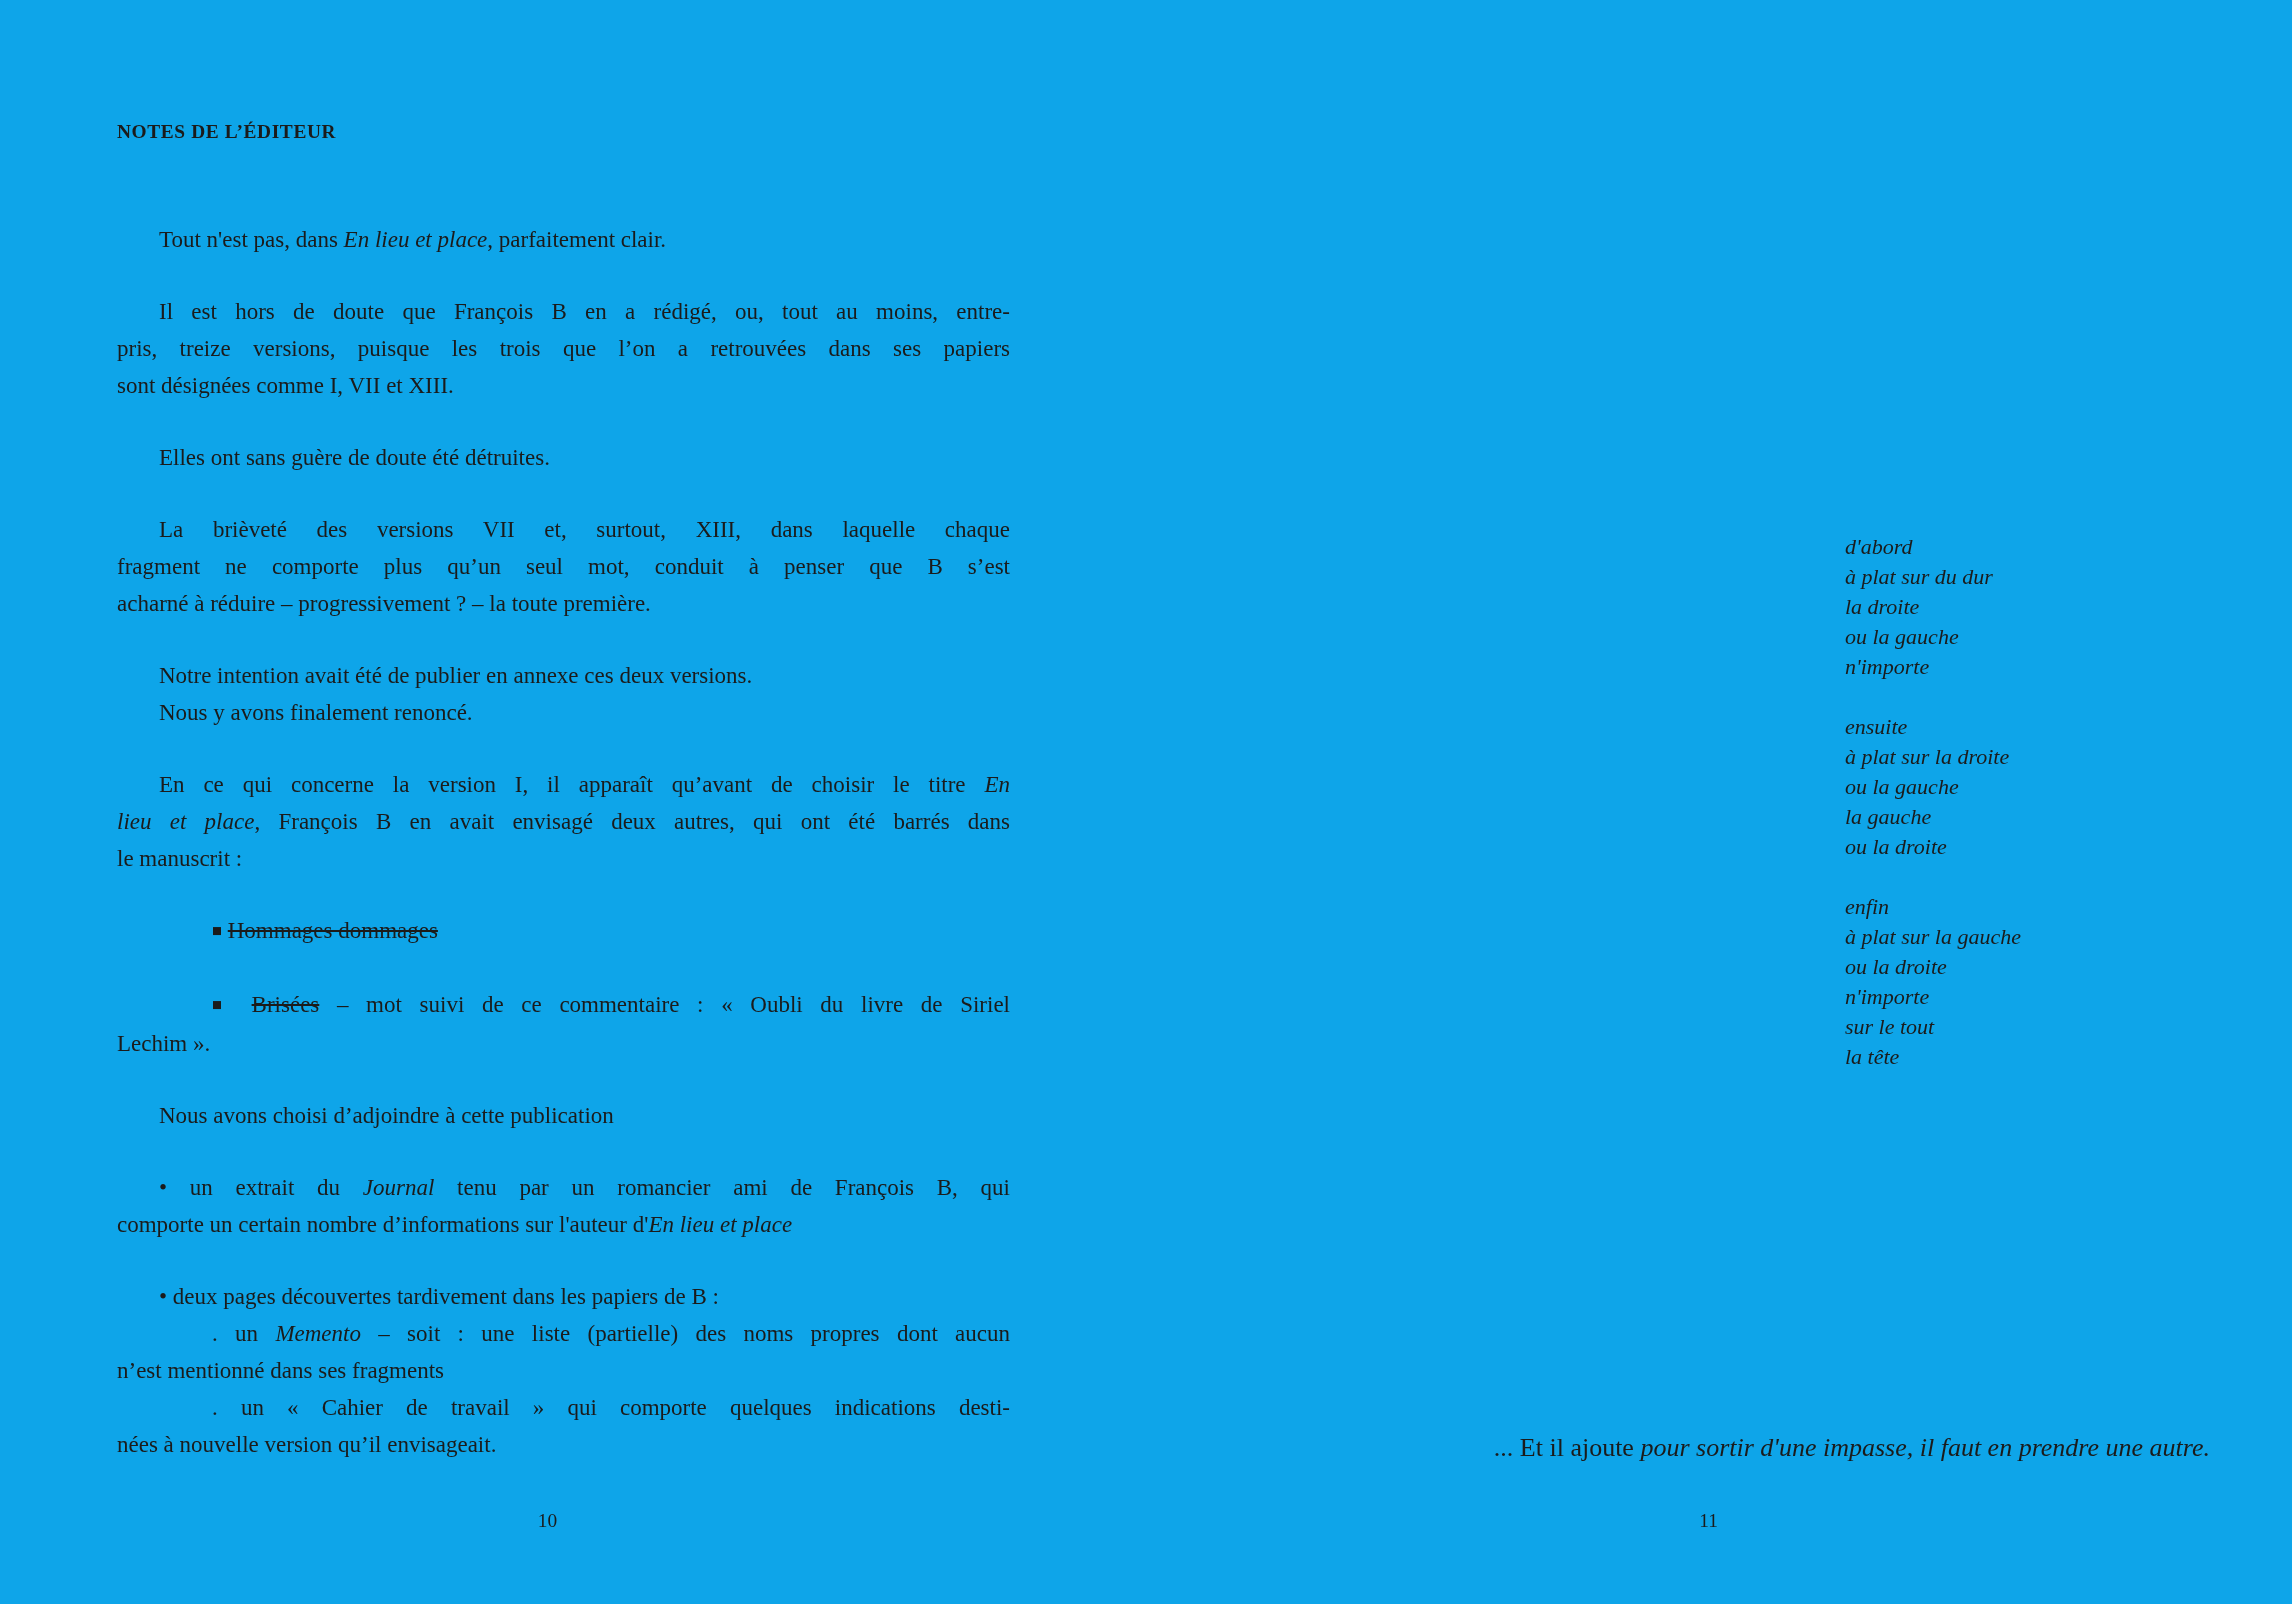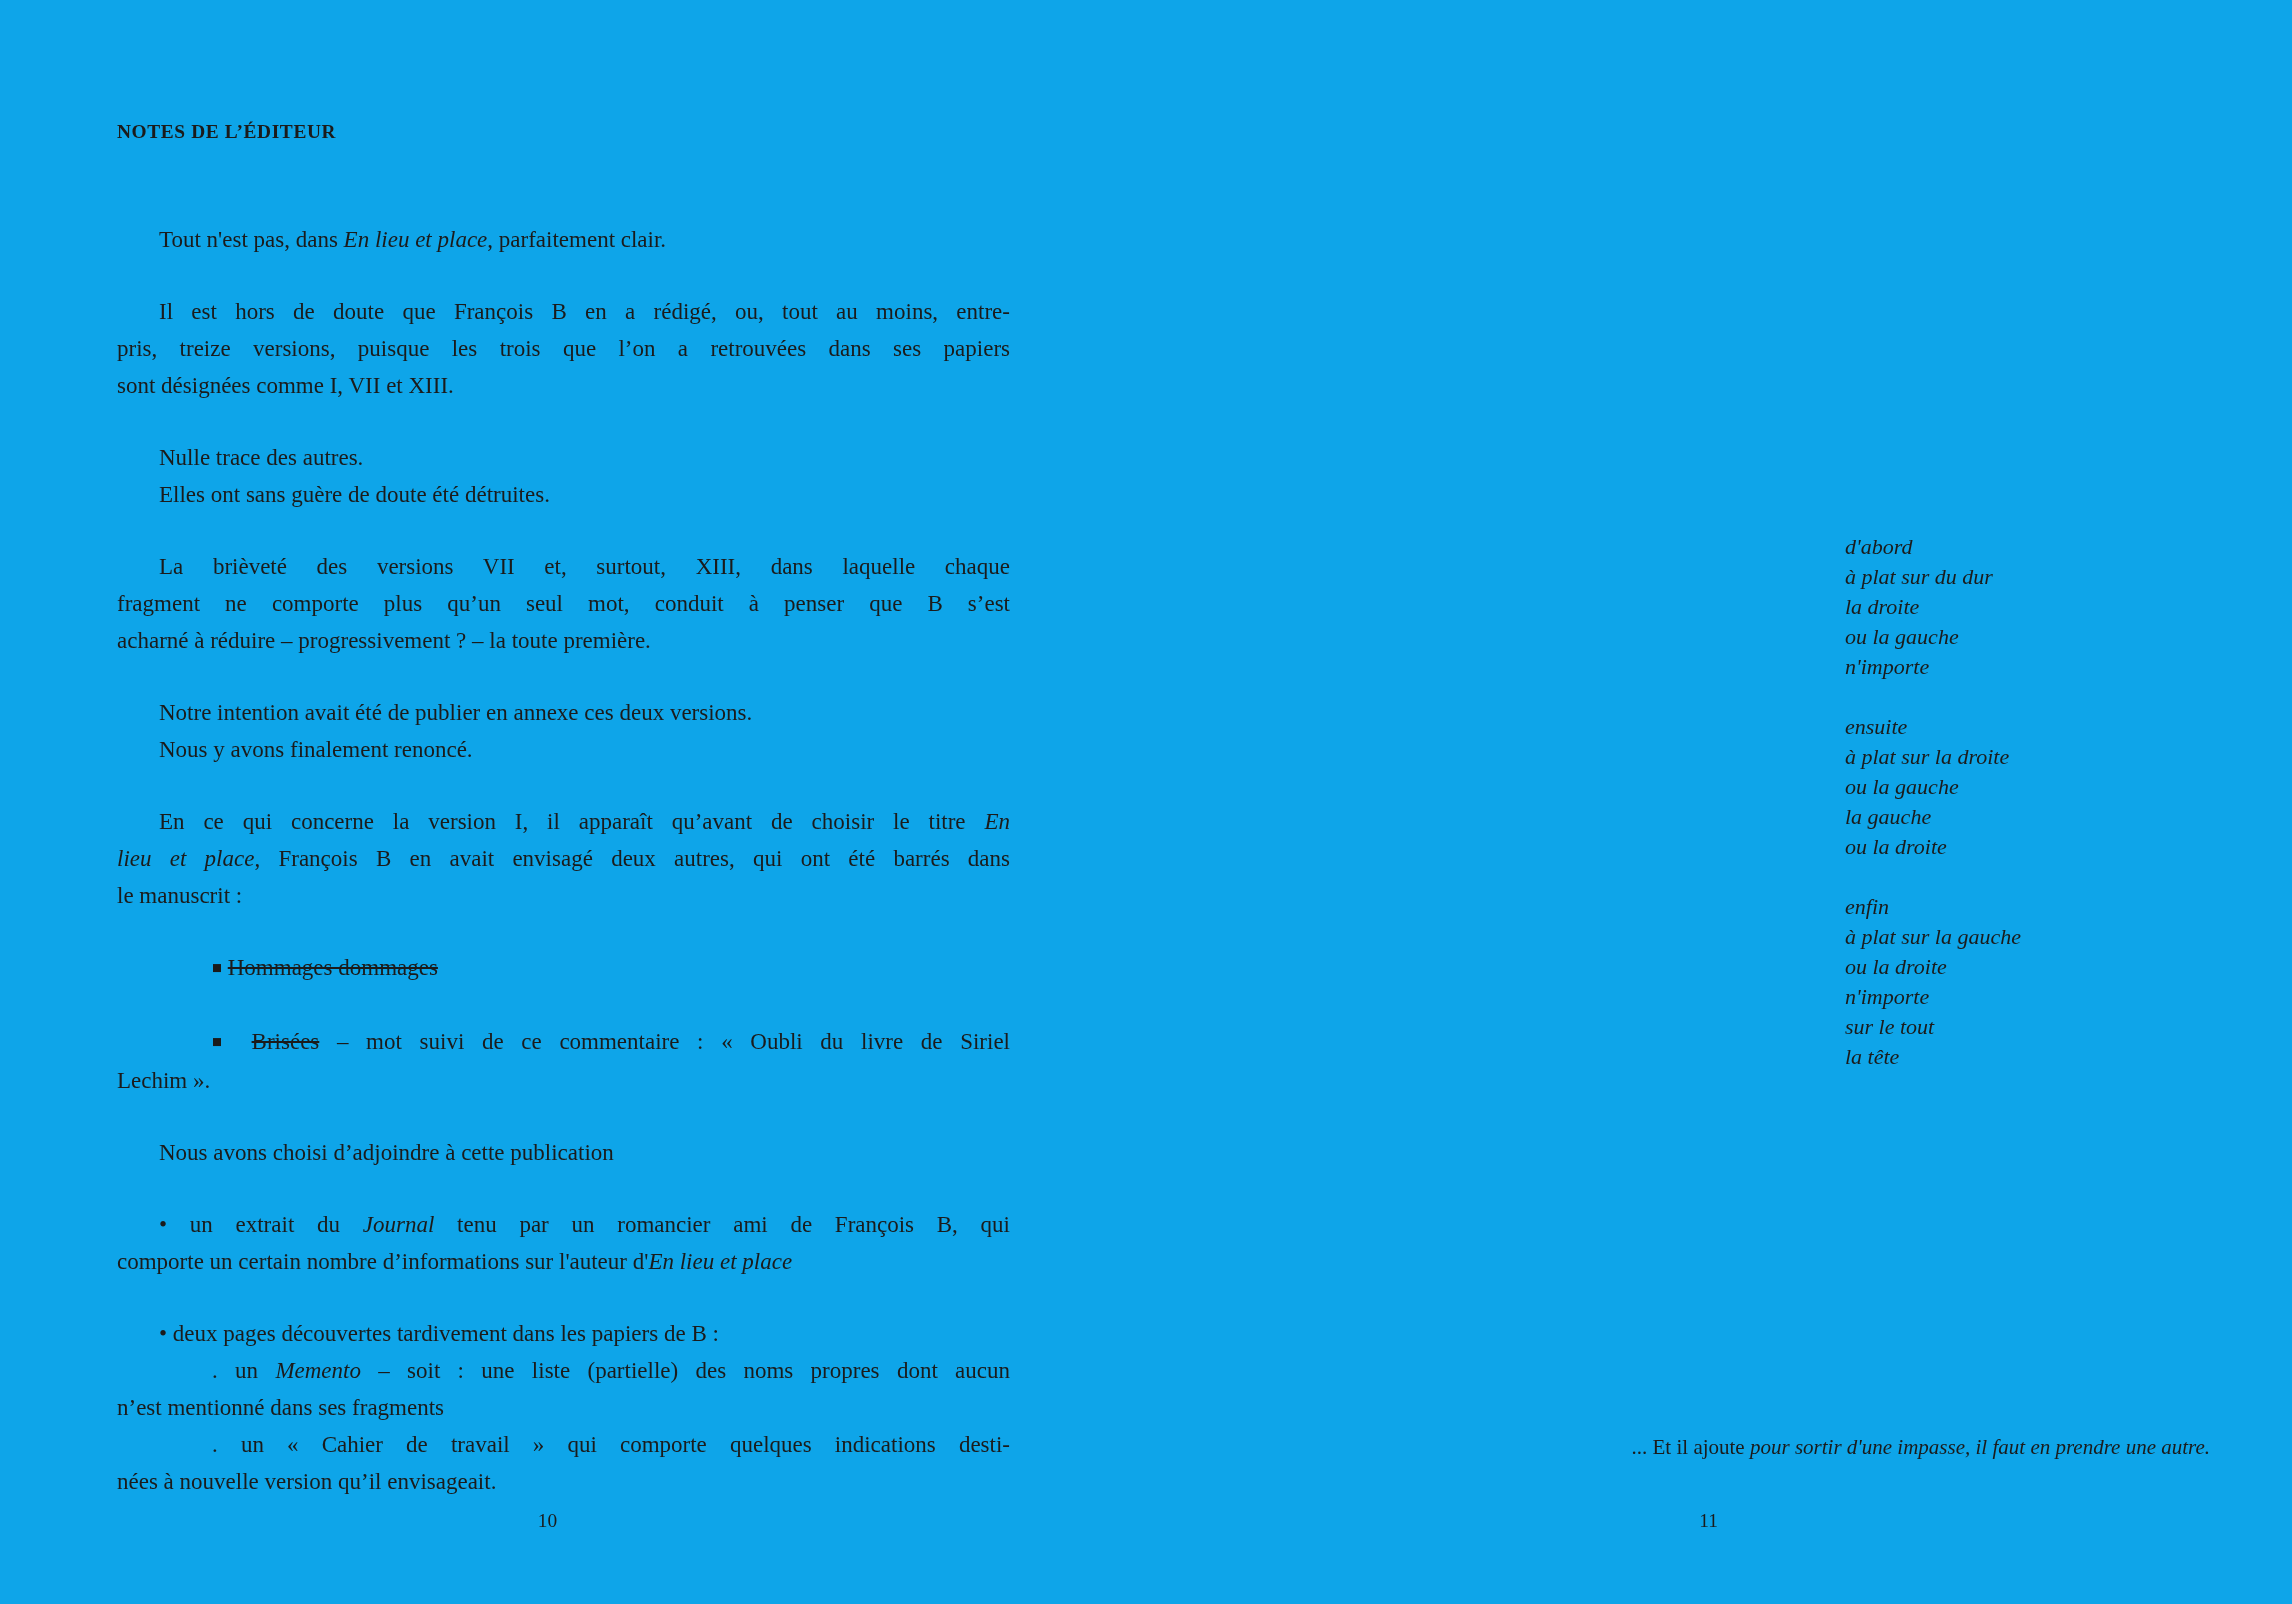--- a/index.html
+++ b/index.html
@@ -44,21 +44,21 @@
     font-size: 22px;
     line-height: 30px;
     font-style: italic;
     margin-top: 32px;
   }
   .stanza { margin-bottom: 30px; }
   .footnote {
     position: absolute;
     right: 82px;
     top: 1435px;
-    font-size: 21px;
+    font-size: 26px;
     line-height: 25px;
     text-align: right;
     white-space: nowrap;
   }
   .pagenum {
     position: absolute;
     top: 1508px;
     width: 49px;
     font-size: 19.4px;
     line-height: 25px;
@@ -80,21 +80,20 @@
       <div class="line last indent"><span>Tout n'est pas, dans </span><span class="it">En lieu et place</span><span>, parfaitement clair.</span></div>
     </div>
 
     <div class="para">
       <div class="line indent">Il est hors de doute que François B en a rédigé, ou, tout au moins, entre-</div>
       <div class="line">pris, treize versions, puisque les trois que l’on a retrouvées dans ses papiers</div>
       <div class="line last">sont désignées comme I, VII et XIII.</div>
     </div>
 
     <div class="para">
-      <div class="line last indent">Nulle trace des autres.</div>
       <div class="line last indent">Elles ont sans guère de doute été détruites.</div>
     </div>
 
     <div class="para">
       <div class="line indent">La brièveté des versions VII et, surtout, XIII, dans laquelle chaque</div>
       <div class="line">fragment ne comporte plus qu’un seul mot, conduit à penser que B s’est</div>
       <div class="line last">acharné à réduire – progressivement ? – la toute première.</div>
     </div>
 
     <div class="para">

